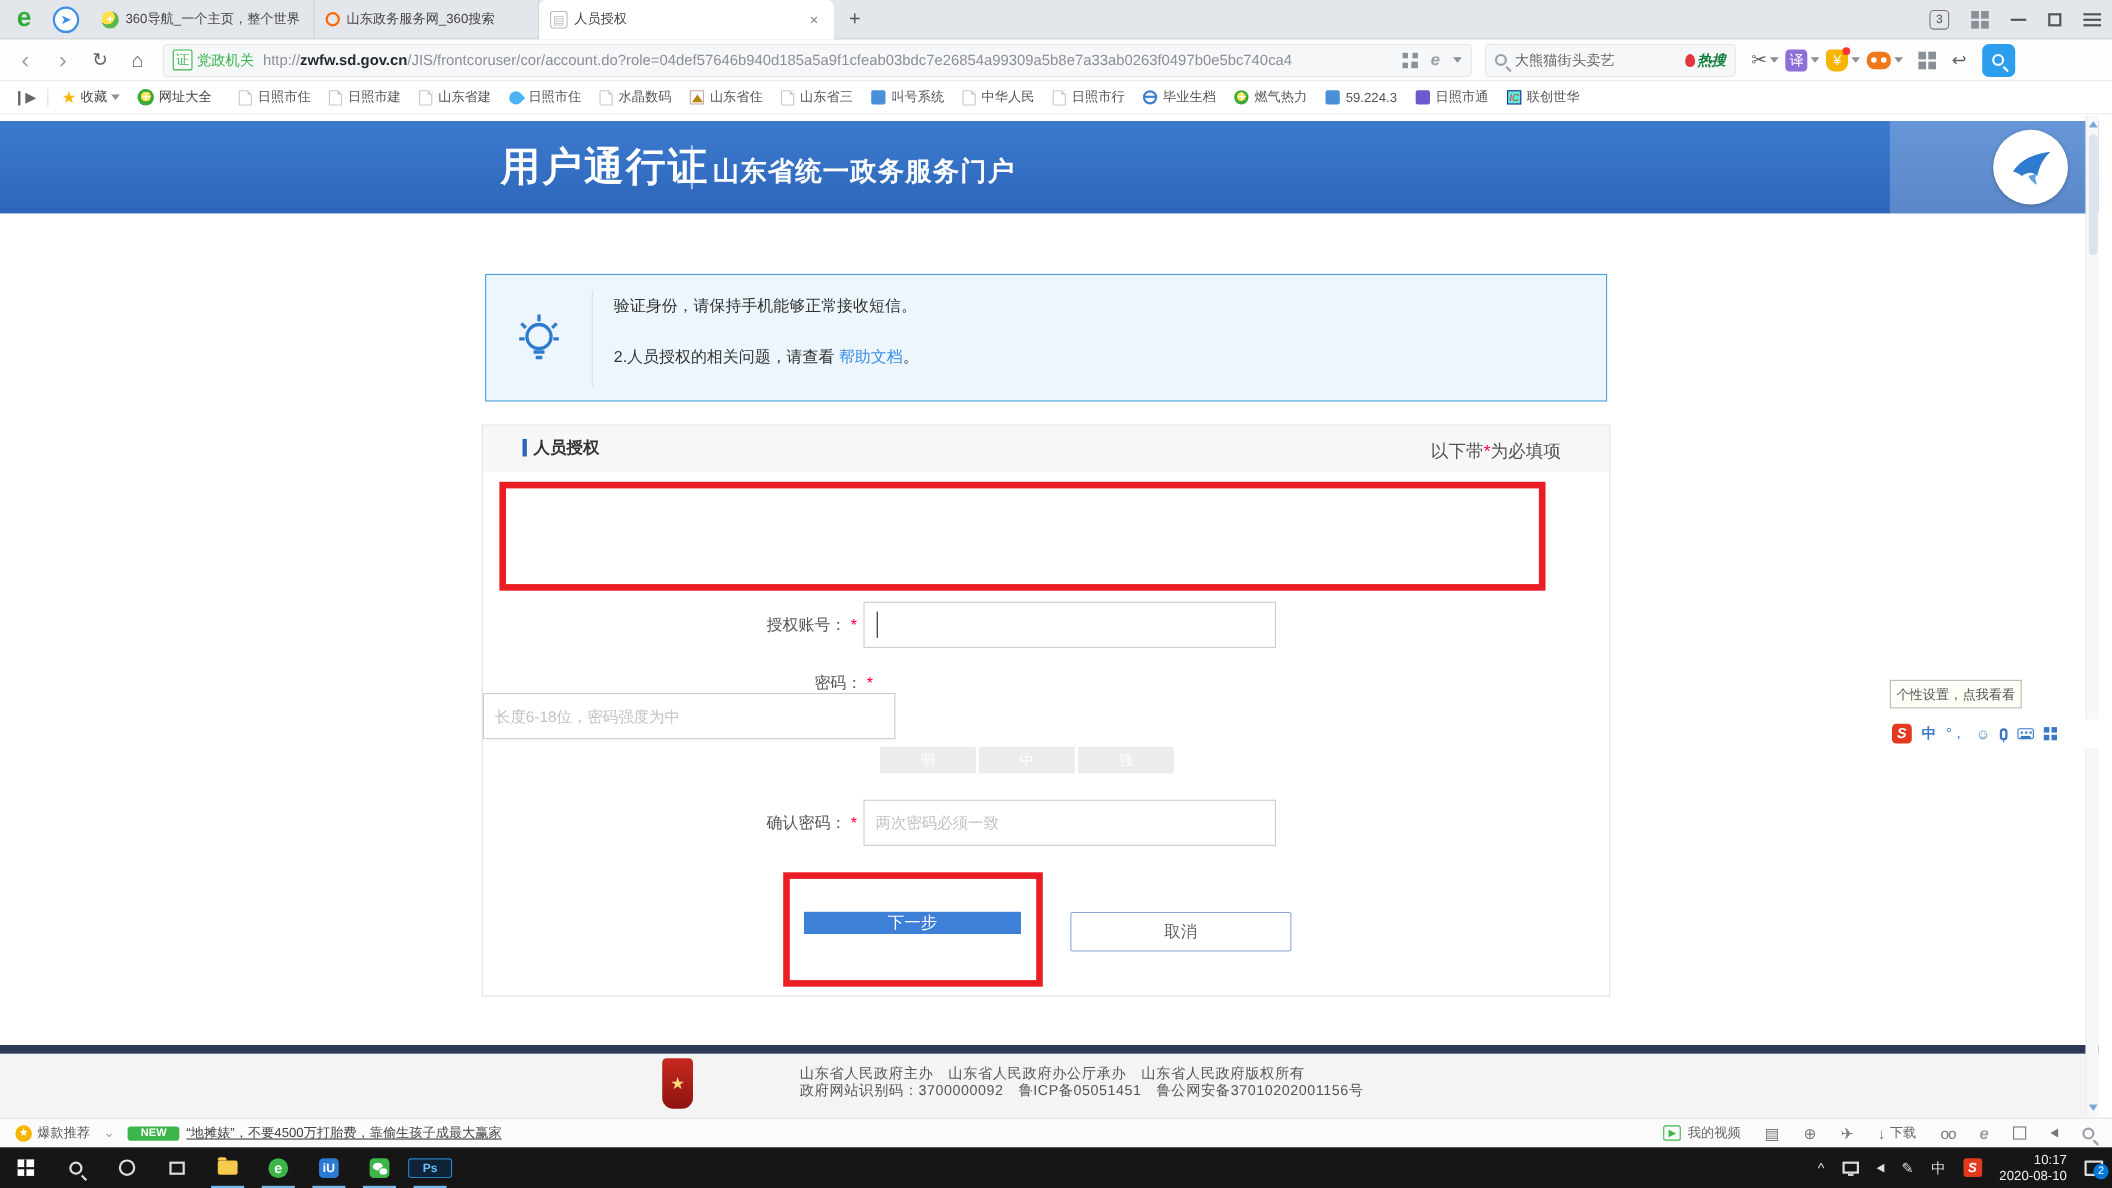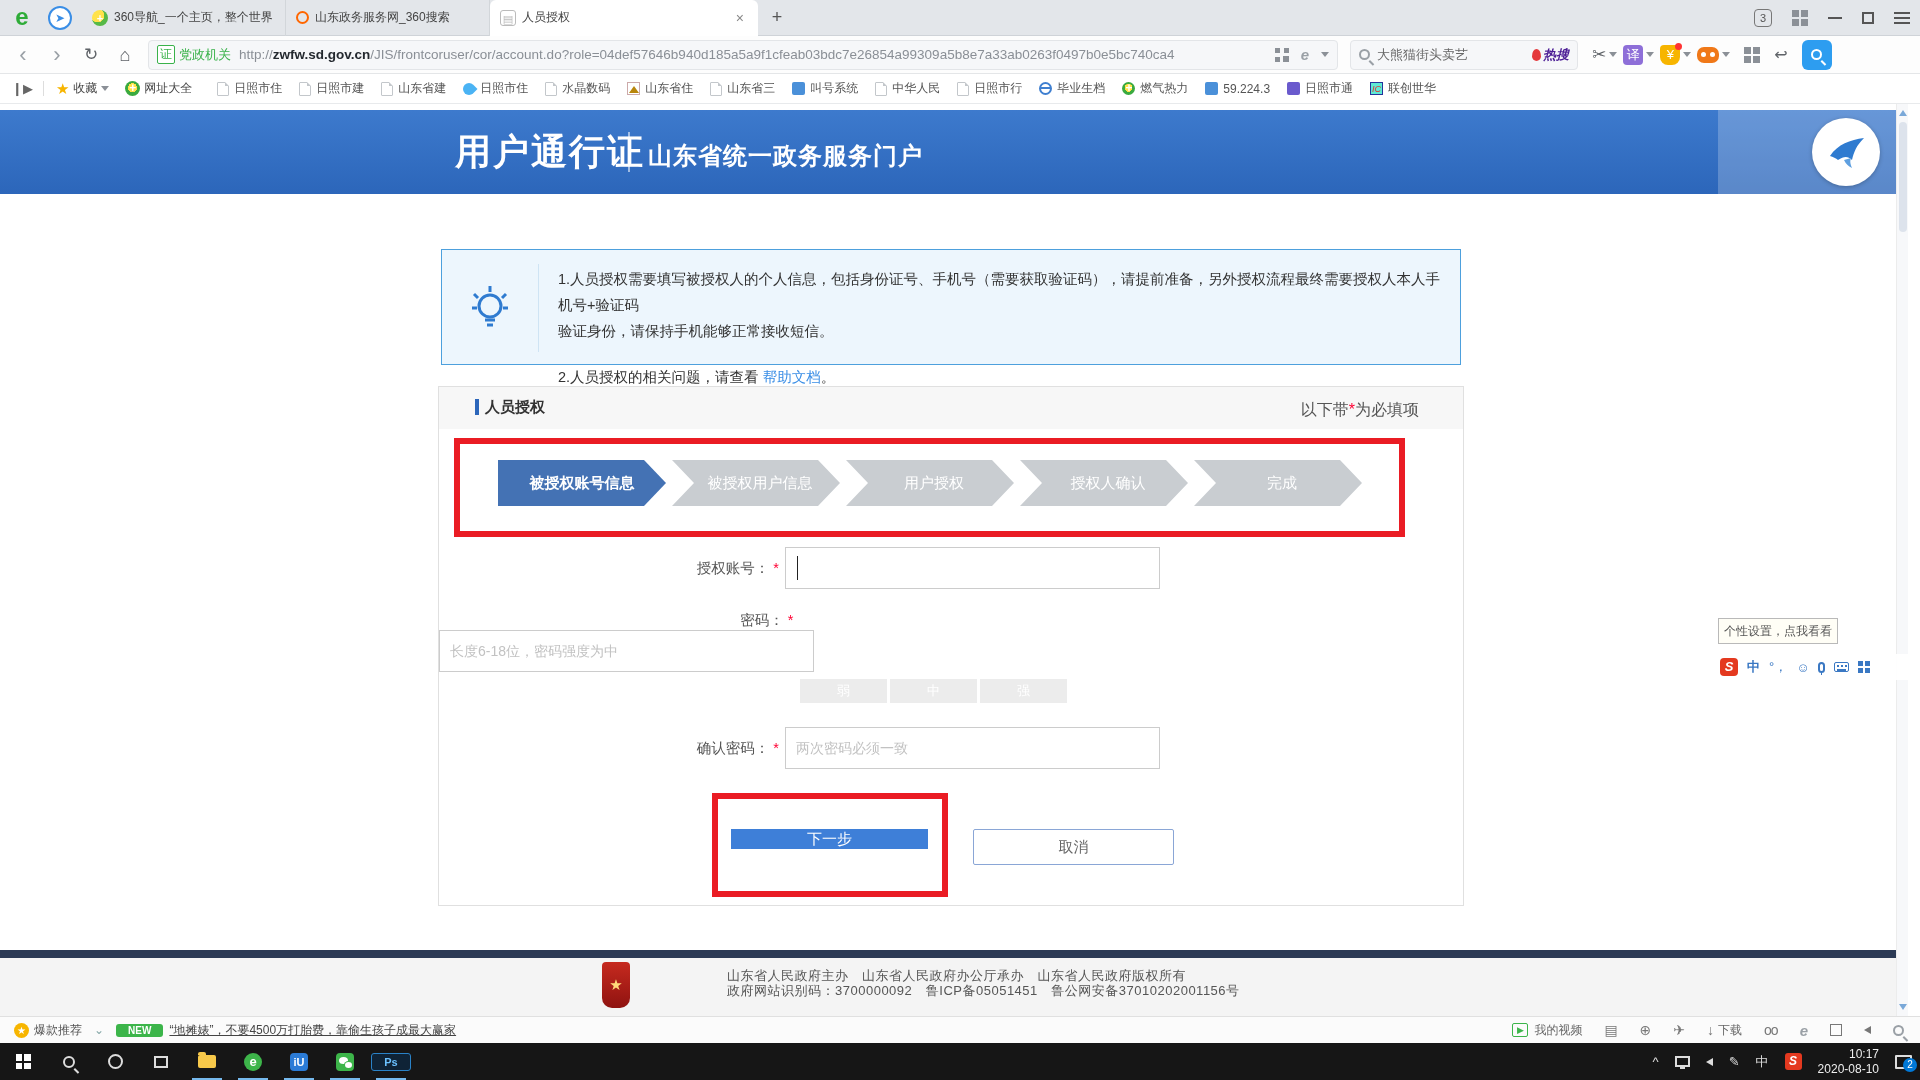--- a/index.html
+++ b/index.html
@@ -46,21 +46,21 @@
       linear-gradient(#8b9097,#8b9097) 0 9px/5px 5px no-repeat,
       linear-gradient(#8b9097,#8b9097) 8px 8px/6px 6px no-repeat;}
   .eico{color:#9aa0a6;font-size:15px;font-style:italic;font-weight:bold;}
   .caret-down{width:0;height:0;border-left:4px solid transparent;border-right:4px solid transparent;border-top:5px solid #8b9097;}
   .searchbar{width:228px;height:30px;margin-left:12px;background:#f6f7f9;border:1px solid #e3e5e8;border-radius:4px;display:flex;align-items:center;padding:0 8px;}
   .mag{width:11px;height:11px;border:2px solid #9aa0a6;border-radius:50%;position:relative;flex:none;}
   .mag:after{content:"";position:absolute;left:9px;top:9px;width:6px;height:2px;background:#9aa0a6;transform:rotate(45deg);transform-origin:0 0;}
   .query{font-size:13px;color:#666;margin-left:7px;white-space:nowrap;overflow:hidden;}
   .hot{margin-left:auto;display:flex;align-items:center;flex:none;}
   .flame{width:9px;height:12px;background:#e4393c;border-radius:50% 50% 50% 50%/60% 60% 40% 40%;margin-right:2px;}
-  .hottxt{color:#4c1d95;font-size:13px;font-style:italic;font-weight:bold;}
+  .hottxt{color:#15803d;font-size:13px;font-style:italic;font-weight:bold;}
   .tools{display:flex;align-items:center;gap:6px;margin-left:14px;}
   .tool{display:flex;align-items:center;gap:3px;}
   .scis{font-size:17px;color:#5f6368;}
   .trans{width:20px;height:20px;background:#8e6fd8;border-radius:4px;color:#fff;font-size:13px;text-align:center;line-height:20px;}
   .shield{width:20px;height:20px;background:#f7b500;border-radius:4px 4px 8px 8px;color:#fff;font-size:13px;text-align:center;line-height:20px;position:relative;}
   .shield:after{content:"";position:absolute;right:-2px;top:-2px;width:7px;height:7px;background:#f33;border-radius:50%;}
   .game{width:22px;height:16px;background:#f07818;border-radius:7px;position:relative;}
   .game:before{content:"";position:absolute;left:4px;top:5px;width:5px;height:5px;background:#fff;border-radius:50%;}
   .game:after{content:"";position:absolute;right:4px;top:5px;width:5px;height:5px;background:#fff;border-radius:50%;}
   .undo{font-size:16px;color:#5f6368;margin-left:8px;}
@@ -377,39 +377,31 @@
           <line x1="26" y1="6" x2="26" y2="12" stroke="#2f7bd0" stroke-width="3"></line>
           <line x1="10" y1="14" x2="14" y2="18" stroke="#2f7bd0" stroke-width="3"></line>
           <line x1="42" y1="14" x2="38" y2="18" stroke="#2f7bd0" stroke-width="3"></line>
           <line x1="8" y1="28" x2="13" y2="28" stroke="#2f7bd0" stroke-width="3"></line>
           <line x1="44" y1="28" x2="39" y2="28" stroke="#2f7bd0" stroke-width="3"></line>
           <path d="M21 40 h10 M23 45 h6" stroke="#2f7bd0" stroke-width="3" fill="none"></path>
         </svg>
       </div>
       <div class="notice-sep"></div>
       <div class="ntext">
-        <div>1.人员授权需要填写被授权人的个人信息，包括身份证号、手机号（需要获取验证码），请提前准备，另外授权流程最终需要授权人本人手机号+验证码</div>
         <div>验证身份，请保持手机能够正常接收短信。</div>
         <div class="l3"><span>2.人员授权的相关问题，请查看 </span><span class="nlink">帮助文档</span><span>。</span></div>
       </div>
     </div>
 
     <div class="card">
       <div class="cardhead">
         <div class="chtitle">人员授权</div>
         <div class="chnote"><span>以下带</span><span class="redstar">*</span><span>为必填项</span></div>
       </div>
 
-      <div class="steps">
-        <div class="step first active">被授权账号信息</div>
-        <div class="step">被授权用户信息</div>
-        <div class="step">用户授权</div>
-        <div class="step">授权人确认</div>
-        <div class="step">完成</div>
-      </div>
 
       <div class="frow" style="left:0;top:160px;">
         <div class="flabel"><span>授权账号：</span><span class="redstar">*</span></div>
         <div style="position:relative;">
           <input class="finput" value="" placeholder="" style="">
           <div class="caretline" style="left:12px;"></div>
         </div>
       </div>
 
       <div class="frow" style="left:0;top:224px;flex-direction:column;">

